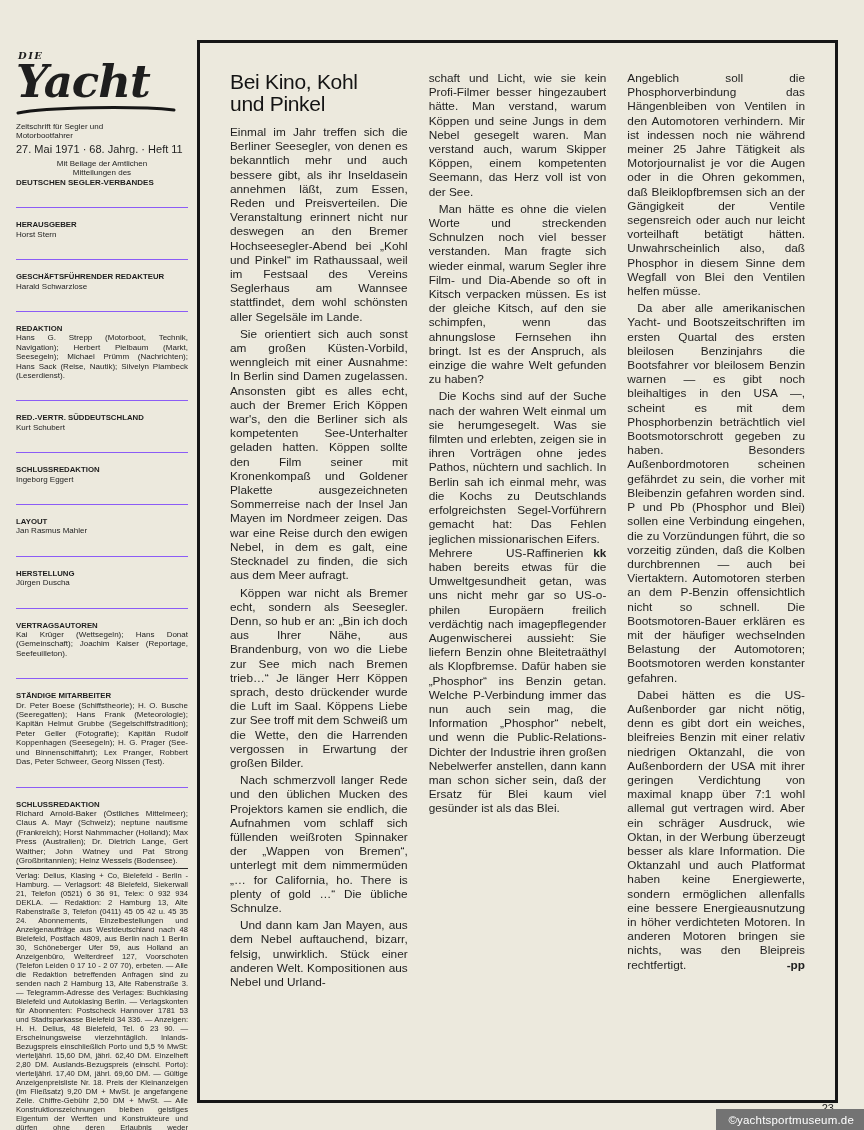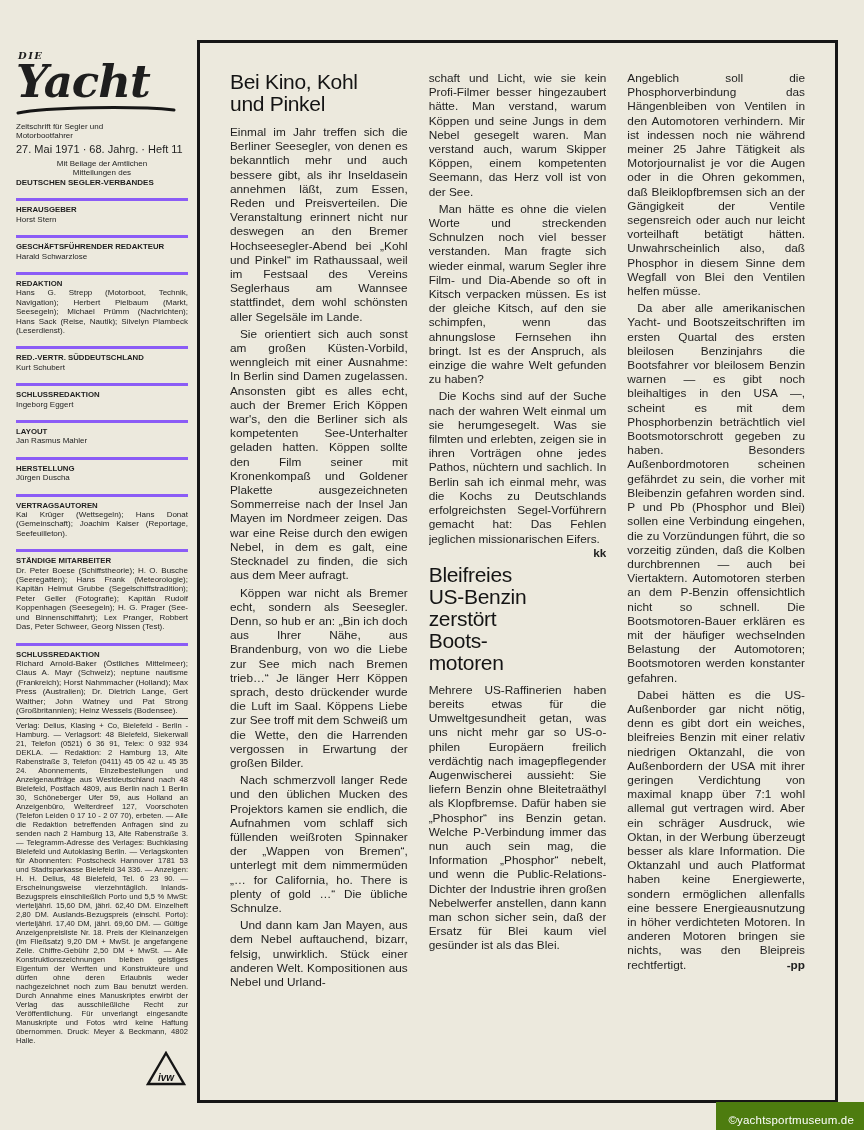--- a/index.html
+++ b/index.html
@@ -15,21 +15,21 @@
   .masthead { position: absolute; left: 16px; top: 50px; width: 172px; }
   .logo-die  { font-family: "DejaVu Serif", serif; font-weight: bold; font-style: italic;
                font-size: 10px; letter-spacing: 1.5px; margin-left: 2px; }
   .logo-yacht{ font-family: "DejaVu Serif", serif; font-weight: bold; font-style: italic;
                font-size: 45px; line-height: 0.95; letter-spacing: -1px; }
   .logo-swash{ display: block; margin: 1px 0 7px; }
   .mh-small  { font-size: 8px; line-height: 9.6px; white-space: pre-line; }
   .mh-issue  { font-size: 11px; line-height: 9.6px; margin-top: 4px; }
   .mh-beilage{ font-size: 8px; line-height: 9.6px; margin-top: 4px; white-space: pre-line; text-align: center; }
   .mh-beilage-bold { font-size: 8px; font-weight: bold; line-height: 9.6px; margin-bottom: 5px; }
-  .imp-section { border-top: 3px solid #8b5cf6; padding-top: 4px; margin-top: 11px; }
+  .imp-section { border-top: 1px solid #8b5cf6; padding-top: 12px; margin-top: 20px; }
   .imp-label { font-size: 7.8px; font-weight: bold; line-height: 9.4px; }
   .imp-text  { font-size: 8px; line-height: 9.4px; text-align: justify; }
   .verlag    { border-top: 1px solid #2a2a2a; margin-top: 3px; padding-top: 2px;
                font-size: 7.6px; line-height: 9px; text-align: justify; }
   .ivw-wrap  { text-align: right; margin-top: 6px; padding-right: 2px; }
 
   
   .frame {
     position: absolute; left: 197px; top: 40px; width: 641px; height: 1063px;
     border: 3px solid #161616; padding: 28px 30px;
@@ -44,22 +44,22 @@
     margin: 0 0 10px; white-space: pre-line; text-align: left; color: #141414;
   }
   .headline.mt { margin-top: 18px; margin-bottom: 9px; }
   .body-para { margin: 0; }
   .body-para.indent { text-indent: 10px; margin-top: 3px; }
   .sig { float: right; font-weight: bold; }
 
   
   .page-number { position: absolute; right: 30px; bottom: 16px; font-size: 11px; }
   .watermark {
-    position: absolute; right: 0; bottom: 0; background: #4d7c0f; color: #fff;
-    font-size: 11.5px; letter-spacing: 0.2px; padding: 12px 10px 4px 12px;
+    position: absolute; right: 0; bottom: 0; background: #737373; color: #fff;
+    font-size: 11.5px; letter-spacing: 0.2px; padding: 5px 10px 4px 12px;
   }
 </style>
 </head>
 <body>
 
 <div class="page" style="background: rgb(236, 233, 221); color: rgb(30, 30, 30);">
 
   <aside class="masthead">
     <div class="logo-die">DIE</div>
     <div class="logo-yacht">Yacht</div>
@@ -130,25 +130,20 @@
         <p class="body-para">Einmal im Jahr treffen sich die Berliner Seesegler, von denen es bekanntlich mehr und auch bessere gibt, als ihr Inseldasein annehmen läßt, zum Essen, Reden und Preisverteilen. Die Veranstaltung erinnert nicht nur deswegen an den Bremer Hochseesegler-Abend bei „Kohl und Pinkel“ im Rathaussaal, weil im Festsaal des Vereins Seglerhaus am Wannsee stattfindet, dem wohl schönsten aller Segelsäle im Lande.</p>
         <p class="body-para indent">Sie orientiert sich auch sonst am großen Küsten-Vorbild, wenngleich mit einer Ausnahme: In Berlin sind Damen zugelassen. Ansonsten gibt es alles echt, auch der Bremer Erich Köppen war's, den die Berliner sich als kompetenten See-Unterhalter geladen hatten. Köppen sollte den Film seiner mit Kronenkompaß und Goldener Plakette ausgezeichneten Sommerreise nach der Insel Jan Mayen im Nordmeer zeigen. Das war eine Reise durch den ewigen Nebel, in dem es galt, eine Stecknadel zu finden, die sich aus dem Meer aufragt.</p>
         <p class="body-para indent">Köppen war nicht als Bremer echt, sondern als Seesegler. Denn, so hub er an: „Bin ich doch aus Ihrer Nähe, aus Brandenburg, von wo die Liebe zur See mich nach Bremen trieb…“ Je länger Herr Köppen sprach, desto drückender wurde die Luft im Saal. Köppens Liebe zur See troff mit dem Schweiß um die Wette, den die Harrenden vergossen in Erwartung der großen Bilder.</p>
         <p class="body-para indent">Nach schmerzvoll langer Rede und den üblichen Mucken des Projektors kamen sie endlich, die Aufnahmen vom schlaff sich füllenden weißroten Spinnaker der „Wappen von Bremen“, unterlegt mit dem nimmermüden „… for California, ho. There is plenty of gold …“ Die übliche Schnulze.</p>
         <p class="body-para indent">Und dann kam Jan Mayen, aus dem Nebel auftauchend, bizarr, felsig, unwirklich. Stück einer anderen Welt. Kompositionen aus Nebel und Urland-</p>
       </div>
     <div class="col" id="col-1">
         <p class="body-para">schaft und Licht, wie sie kein Profi-Filmer besser hingezaubert hätte. Man verstand, warum Köppen und seine Jungs in dem Nebel gesegelt waren. Man verstand auch, warum Skipper Köppen, einem kompetenten Seemann, das Herz voll ist von der See.</p>
         <p class="body-para indent">Man hätte es ohne die vielen Worte und streckenden Schnulzen noch viel besser verstanden. Man fragte sich wieder einmal, warum Segler ihre Film- und Dia-Abende so oft in Kitsch verpacken müssen. Es ist der gleiche Kitsch, auf den sie schimpfen, wenn das ahnungslose Fernsehen ihn bringt. Ist es der Anspruch, als einzige die wahre Welt gefunden zu haben?</p>
         <p class="body-para indent">Die Kochs sind auf der Suche nach der wahren Welt einmal um sie herumgesegelt. Was sie filmten und erlebten, zeigen sie in ihren Vorträgen ohne jedes Pathos, nüchtern und sachlich. In Berlin sah ich einmal mehr, was die Kochs zu Deutschlands erfolgreichsten Segel-Vorführern gemacht hat: Das Fehlen jeglichen missionarischen Eifers.<span class="sig">kk</span></p>
-        <h2 class="headline mt">Bleifreies
-US-Benzin
-zerstört
-Boots-
-motoren</h2>
         <p class="body-para">Mehrere US-Raffinerien haben bereits etwas für die Umweltgesundheit getan, was uns nicht mehr gar so US-o-philen Europäern freilich verdächtig nach imagepflegender Augenwischerei aussieht: Sie liefern Benzin ohne Bleitetraäthyl als Klopfbremse. Dafür haben sie „Phosphor“ ins Benzin getan. Welche P-Verbindung immer das nun auch sein mag, die Information „Phosphor“ nebelt, und wenn die Public-Relations-Dichter der Industrie ihren großen Nebelwerfer anstellen, dann kann man schon sicher sein, daß der Ersatz für Blei kaum viel gesünder ist als das Blei.</p>
       </div>
     <div class="col" id="col-2">
         <p class="body-para">Angeblich soll die Phosphorverbindung das Hängenbleiben von Ventilen in den Automotoren verhindern. Mir ist indessen noch nie während meiner 25 Jahre Tätigkeit als Motorjournalist je vor die Augen oder in die Ohren gekommen, daß Bleiklopfbremsen sich an der Gängigkeit der Ventile segensreich oder auch nur leicht vorteilhaft betätigt hätten. Unwahrscheinlich also, daß Phosphor in diesem Sinne dem Wegfall von Blei den Ventilen helfen müsse.</p>
         <p class="body-para indent">Da aber alle amerikanischen Yacht- und Bootszeitschriften im ersten Quartal des ersten bleilosen Benzinjahrs die Bootsfahrer vor bleilosem Benzin warnen — es gibt noch bleihaltiges in den USA —, scheint es mit dem Phosphorbenzin beträchtlich viel Bootsmotorschrott gegeben zu haben. Besonders Außenbordmotoren scheinen gefährdet zu sein, die vorher mit Bleibenzin gefahren worden sind. P und Pb (Phosphor und Blei) sollen eine Verbindung eingehen, die zu Vorzündungen führt, die so vorzeitig zünden, daß die Kolben durchbrennen — auch bei Viertaktern. Automotoren sterben an dem P-Benzin offensichtlich nicht so schnell. Die Bootsmotoren-Bauer erklären es mit der häufiger wechselnden Belastung der Automotoren; Bootsmotoren werden konstanter gefahren.</p>
         <p class="body-para indent">Dabei hätten es die US-Außenborder gar nicht nötig, denn es gibt dort ein weiches, bleifreies Benzin mit einer relativ niedrigen Oktanzahl, die von Außenbordern der USA mit ihrer geringen Verdichtung von maximal knapp über 7:1 wohl allemal gut vertragen wird. Aber ein schräger Ausdruck, wie Oktan, in der Werbung überzeugt besser als klare Information. Die Oktanzahl und auch Platformat haben keine Energiewerte, sondern ermöglichen allenfalls eine bessere Energieausnutzung in höher verdichteten Motoren. In anderen Motoren bringen sie nichts, was den Bleipreis rechtfertigt.<span class="sig">-pp</span></p>
       </div>
   </main>
 
   <div class="page-number">23</div>

